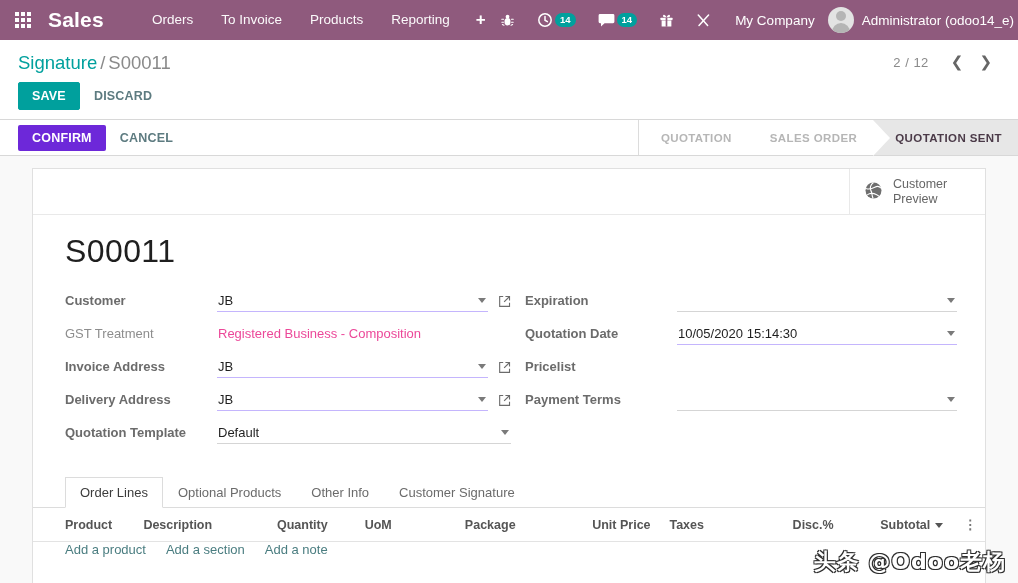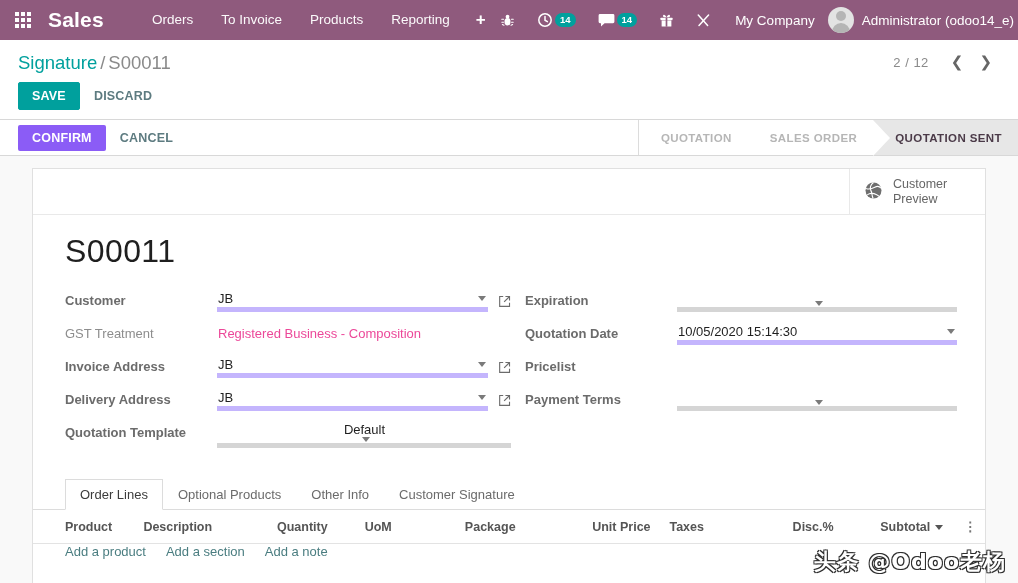--- a/index.html
+++ b/index.html
@@ -151,21 +151,21 @@
     position: relative;
   }
   .action-bar-left { display: flex; align-items: center; padding-left: 18px; }
   .ab-btn {
     font-size: 12.5px; font-weight: bold; letter-spacing: .2px;
     padding: 5px 13px; cursor: pointer; border-radius: 2px;
     border: 1px solid transparent;
     background: none;
     font-family: "Liberation Sans", sans-serif;
   }
-  .ab-primary { background: #8b5cf6; color: #fff; }
+  .ab-primary { background: #6d28d9; color: #fff; }
   .ab-link { color: #5d7b80; }
 
   .statusbar {
     position: absolute; right: 0; top: 0; bottom: 0;
     display: flex; align-items: stretch;
     border-left: 1px solid #dcdcdc;
   }
   .status-step {
     display: flex; align-items: center;
     padding: 0 16px 0 22px;
@@ -257,25 +257,25 @@
   .field-label.light { font-weight: normal; color: #8d8d8d; }
   .field-value {
     flex: 1;
     display: flex;
     align-items: center;
     position: relative;
   }
   .input-line {
     flex: 1;
     display: flex; align-items: center;
-    border-bottom: 5px solid #c4b5fd;
+    border-bottom: 1px solid #c4b5fd;
     min-height: 22px;
     padding-bottom: 1px;
   }
-  .input-line.empty { border-bottom-color: #d5d5d5; flex-direction: column; }
+  .input-line.empty { border-bottom-color: #d5d5d5; }
   .input-line.nolines { border-bottom: none; }
   .input-text {
     flex: 1;
     font-size: 13px;
     color: #1f1f1f;
     padding-left: 1px;
   }
   .input-text.readonly { color: #ec4899; }
   .caret-down {
     width: 0; height: 0;

